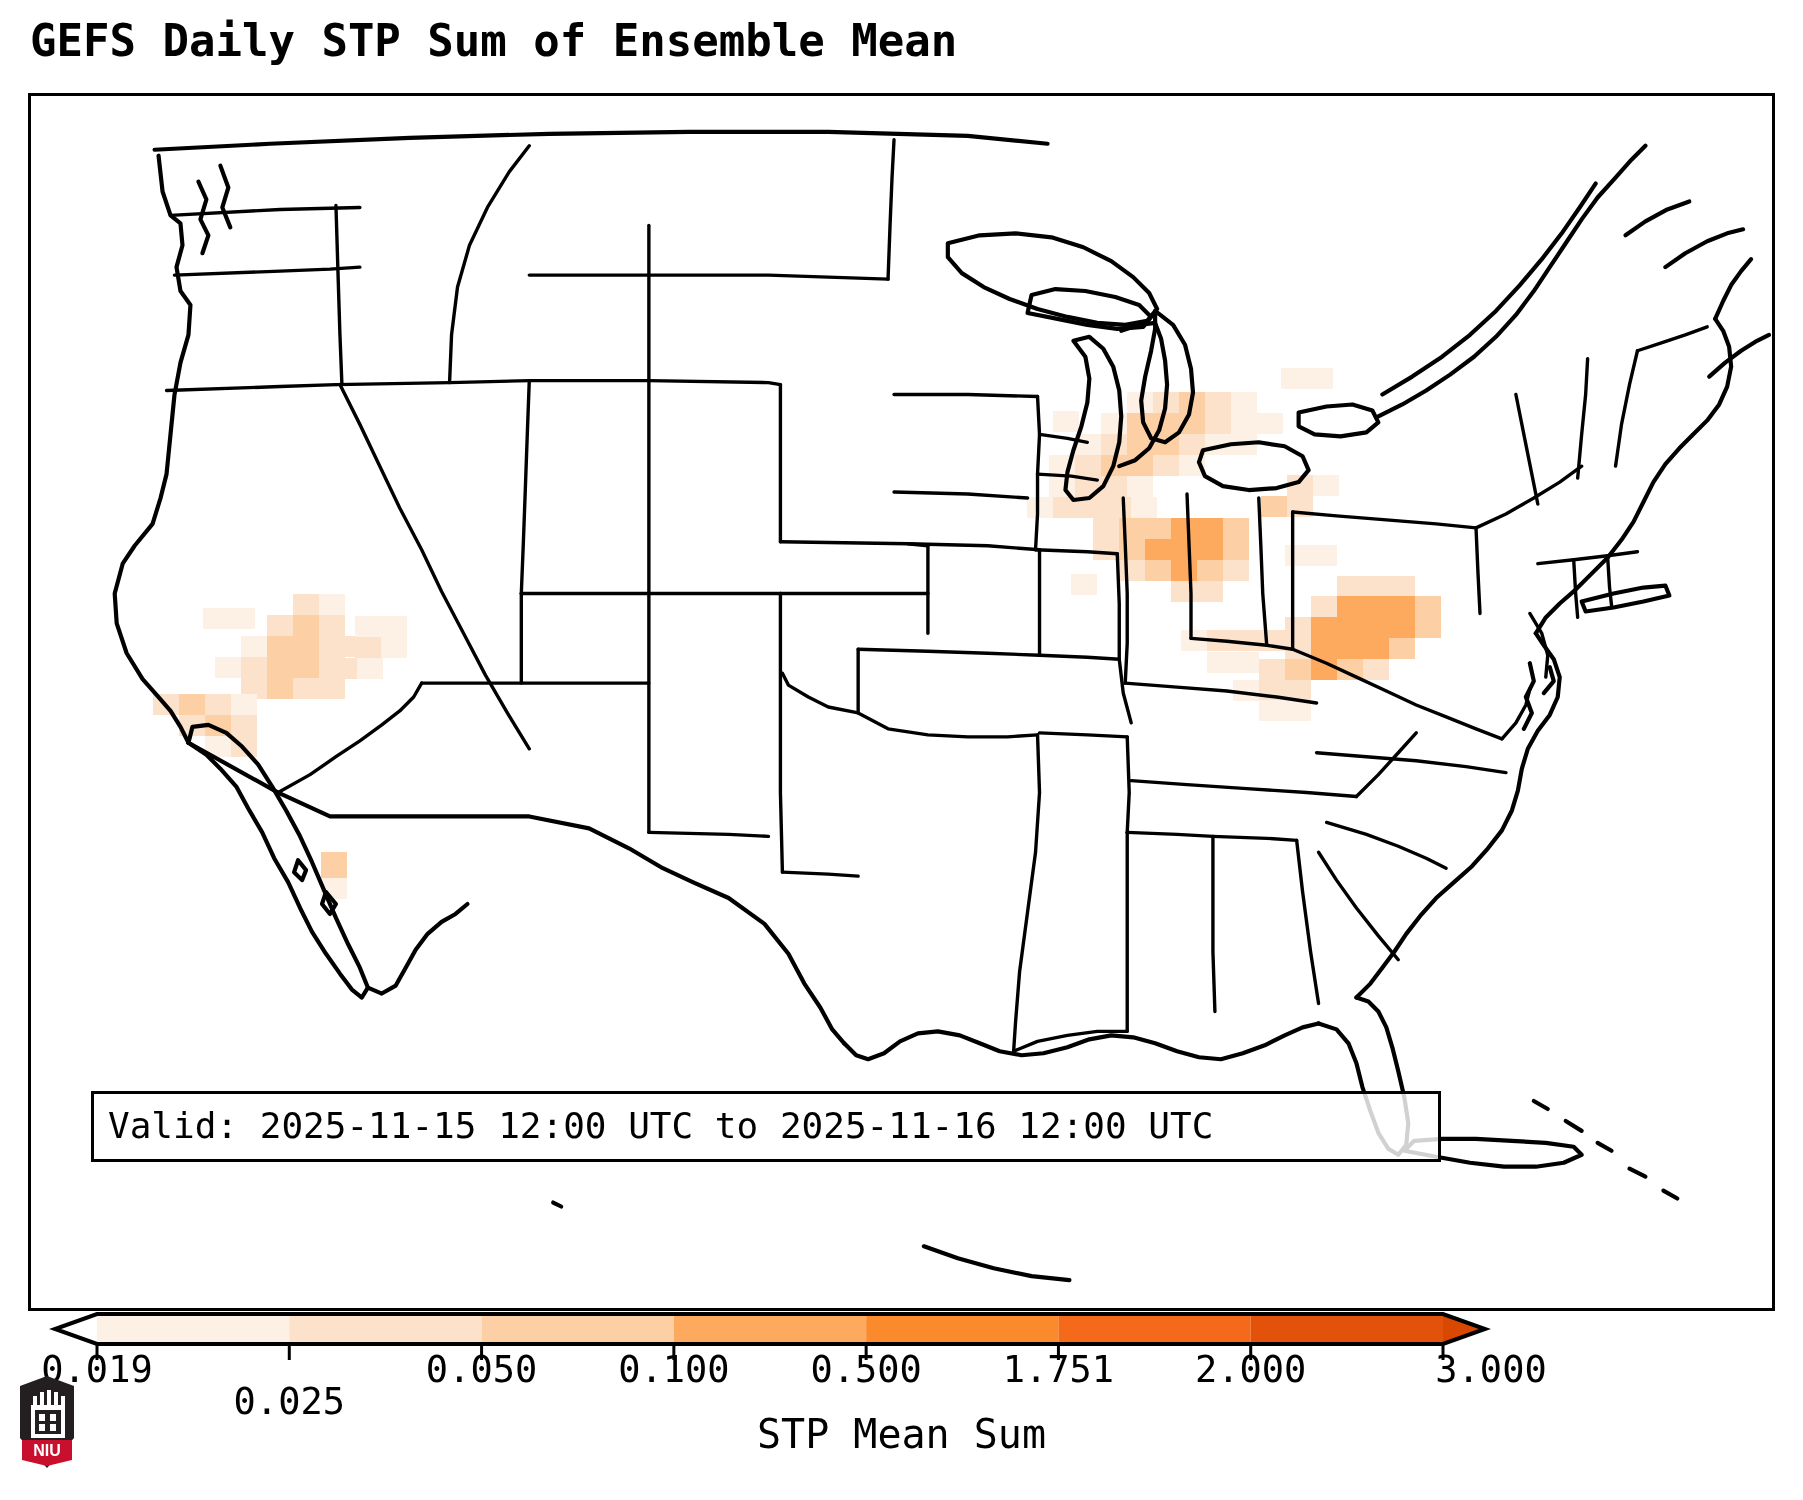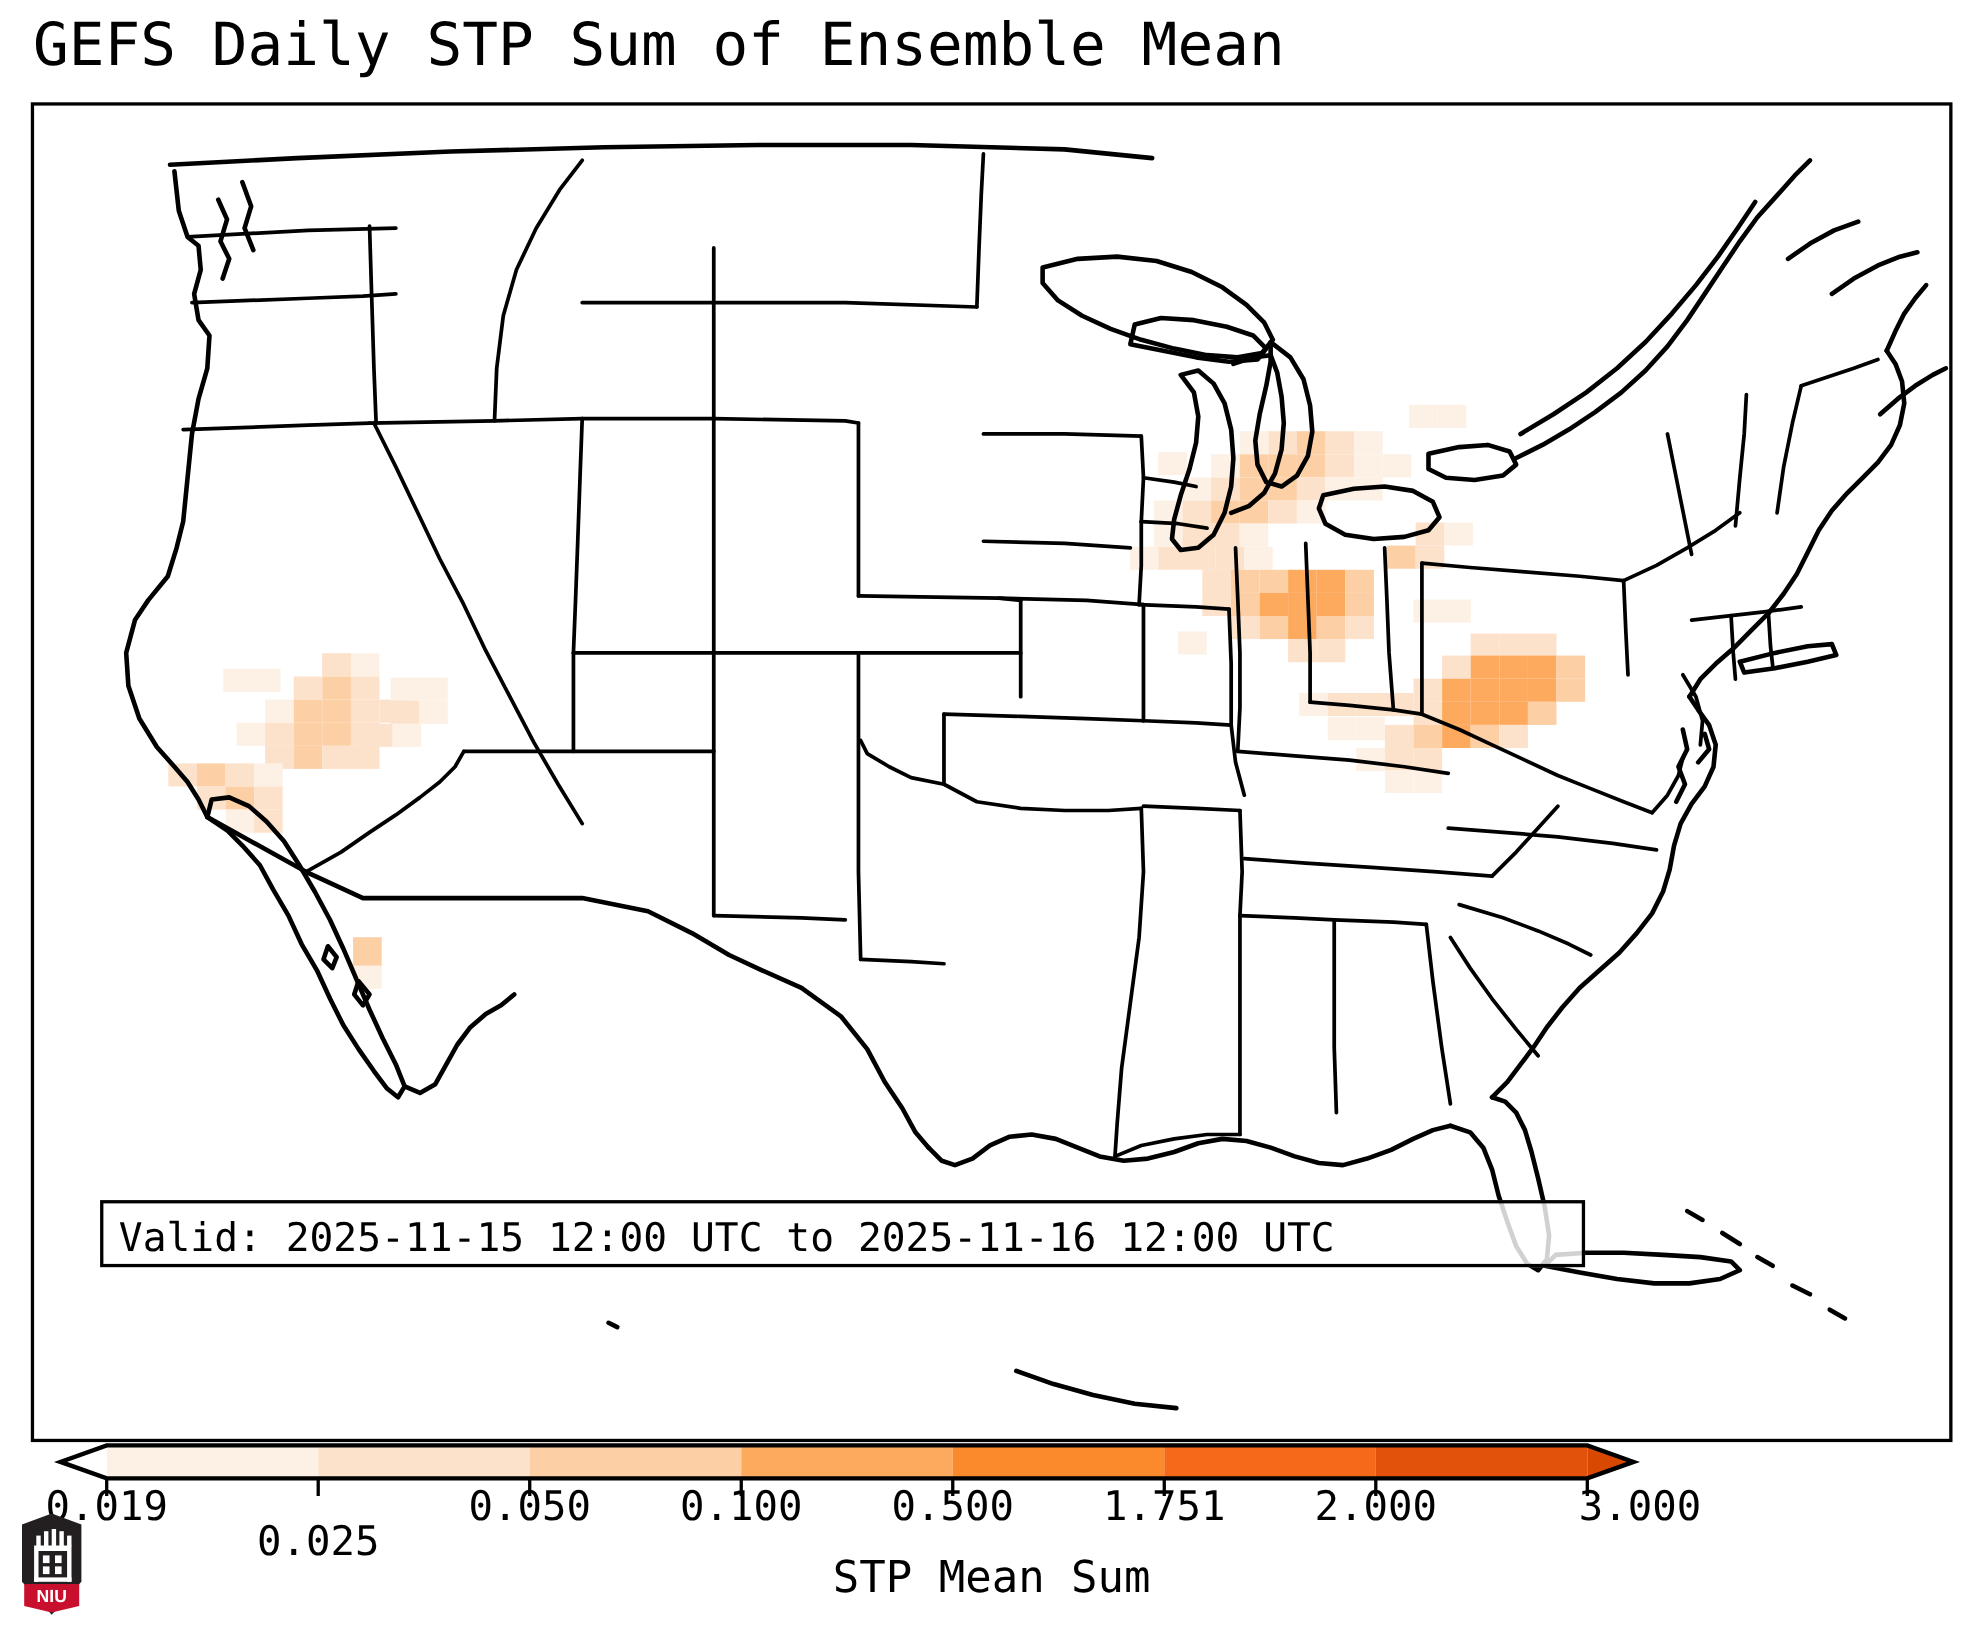--- a/index.html
+++ b/index.html
@@ -13,25 +13,26 @@
     position: relative;
     font-family: "DejaVu Sans Mono", "Liberation Mono", monospace;
     overflow: hidden;
   }
 
   
   #chart-title {
     position: absolute;
     left: 30px;
     top: 14px;
-    font-size: 54px;
+    font-size: 44px;
     line-height: 54px;
     color: #000000;
     white-space: pre;
     letter-spacing: 0px;
+    font-weight: bold;
   }
 
   
   #map-panel {
     position: absolute;
     left: 28px;
     top: 93px;
     width: 1747px;
     height: 1218px;
     border: 3px solid #000000;
@@ -61,21 +62,21 @@
 
   
   #info-box {
     position: absolute;
     left: 60px;
     top: 995px;
     width: 1350px;
     border: 3px solid #000000;
     background: rgba(255,255,255,0.82);
     box-sizing: border-box;
-    padding: 9px 14px 0 14px;
+    padding: 9px 14px 10px 14px;
   }
   .info-line {
     font-size: 36px;
     line-height: 46px;
     color: #000000;
     white-space: pre;
   }
 
   
   #colorbar-wrap {

